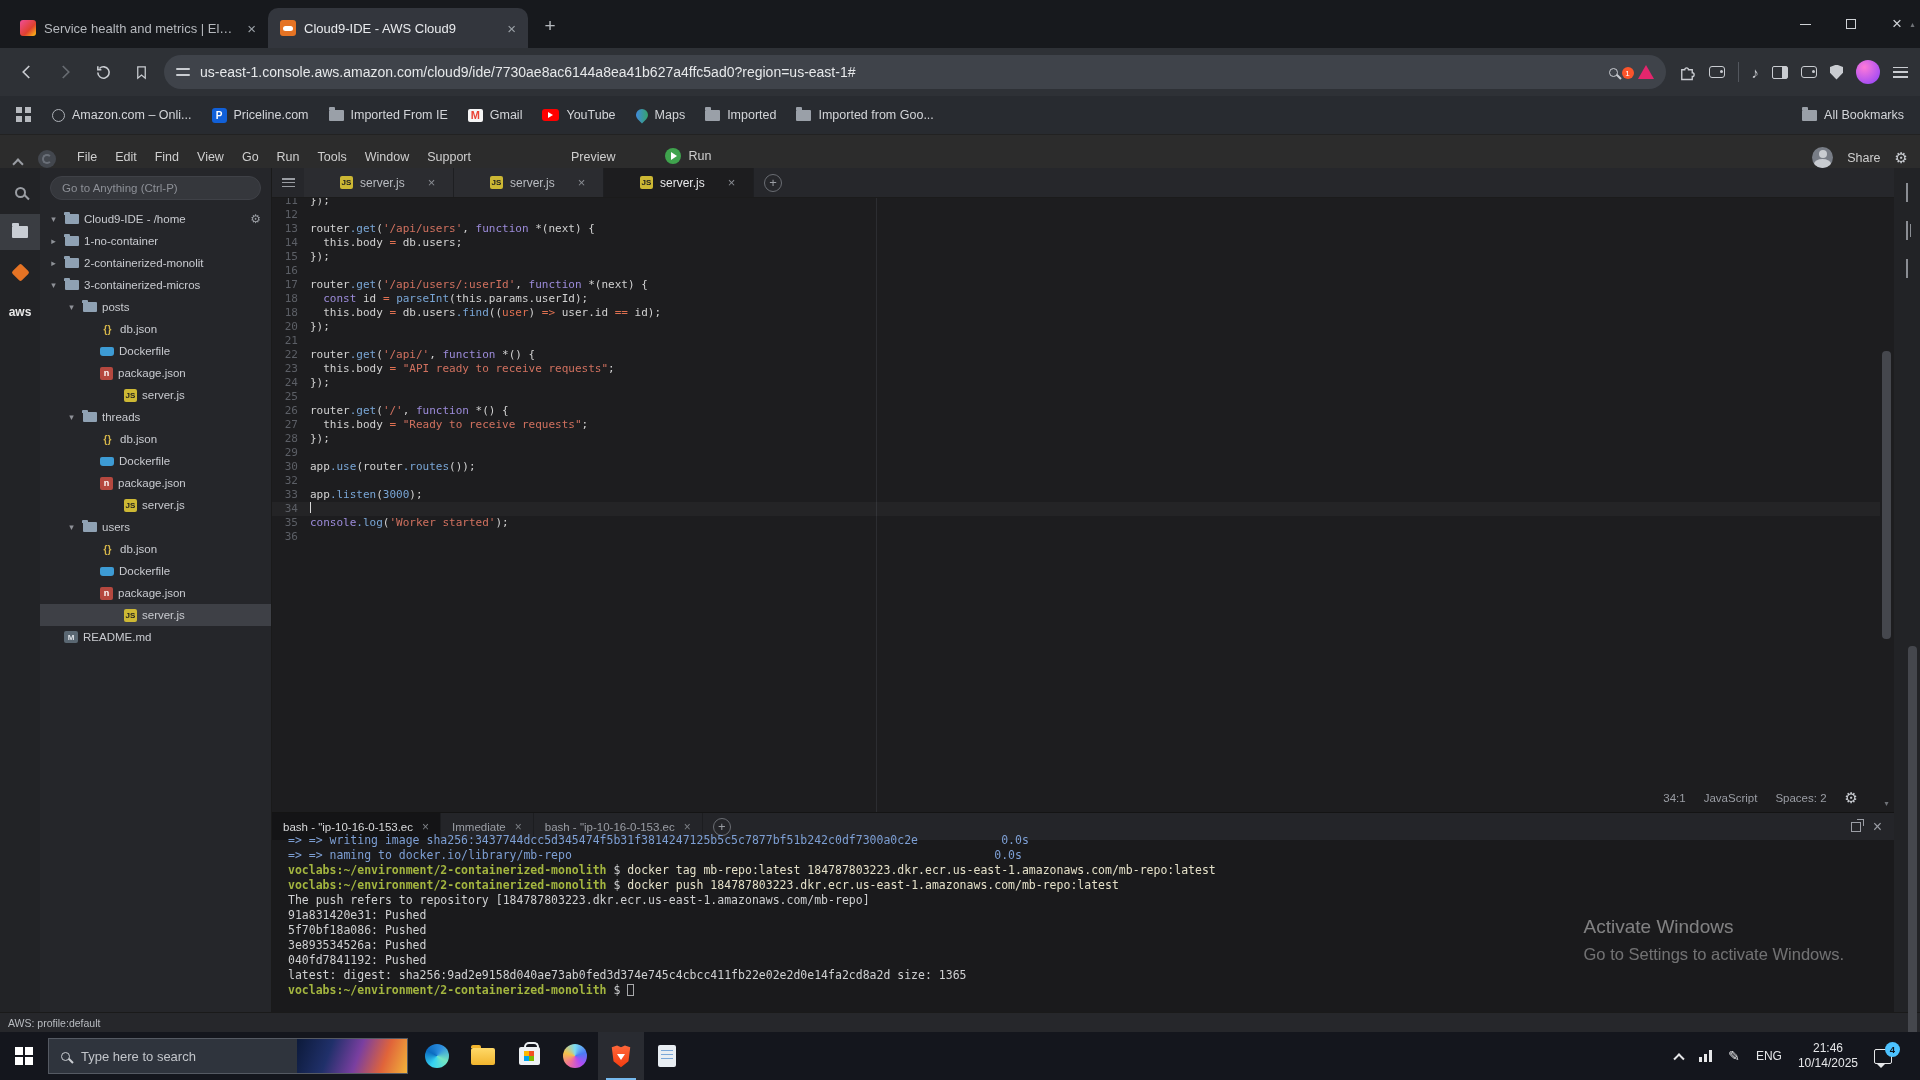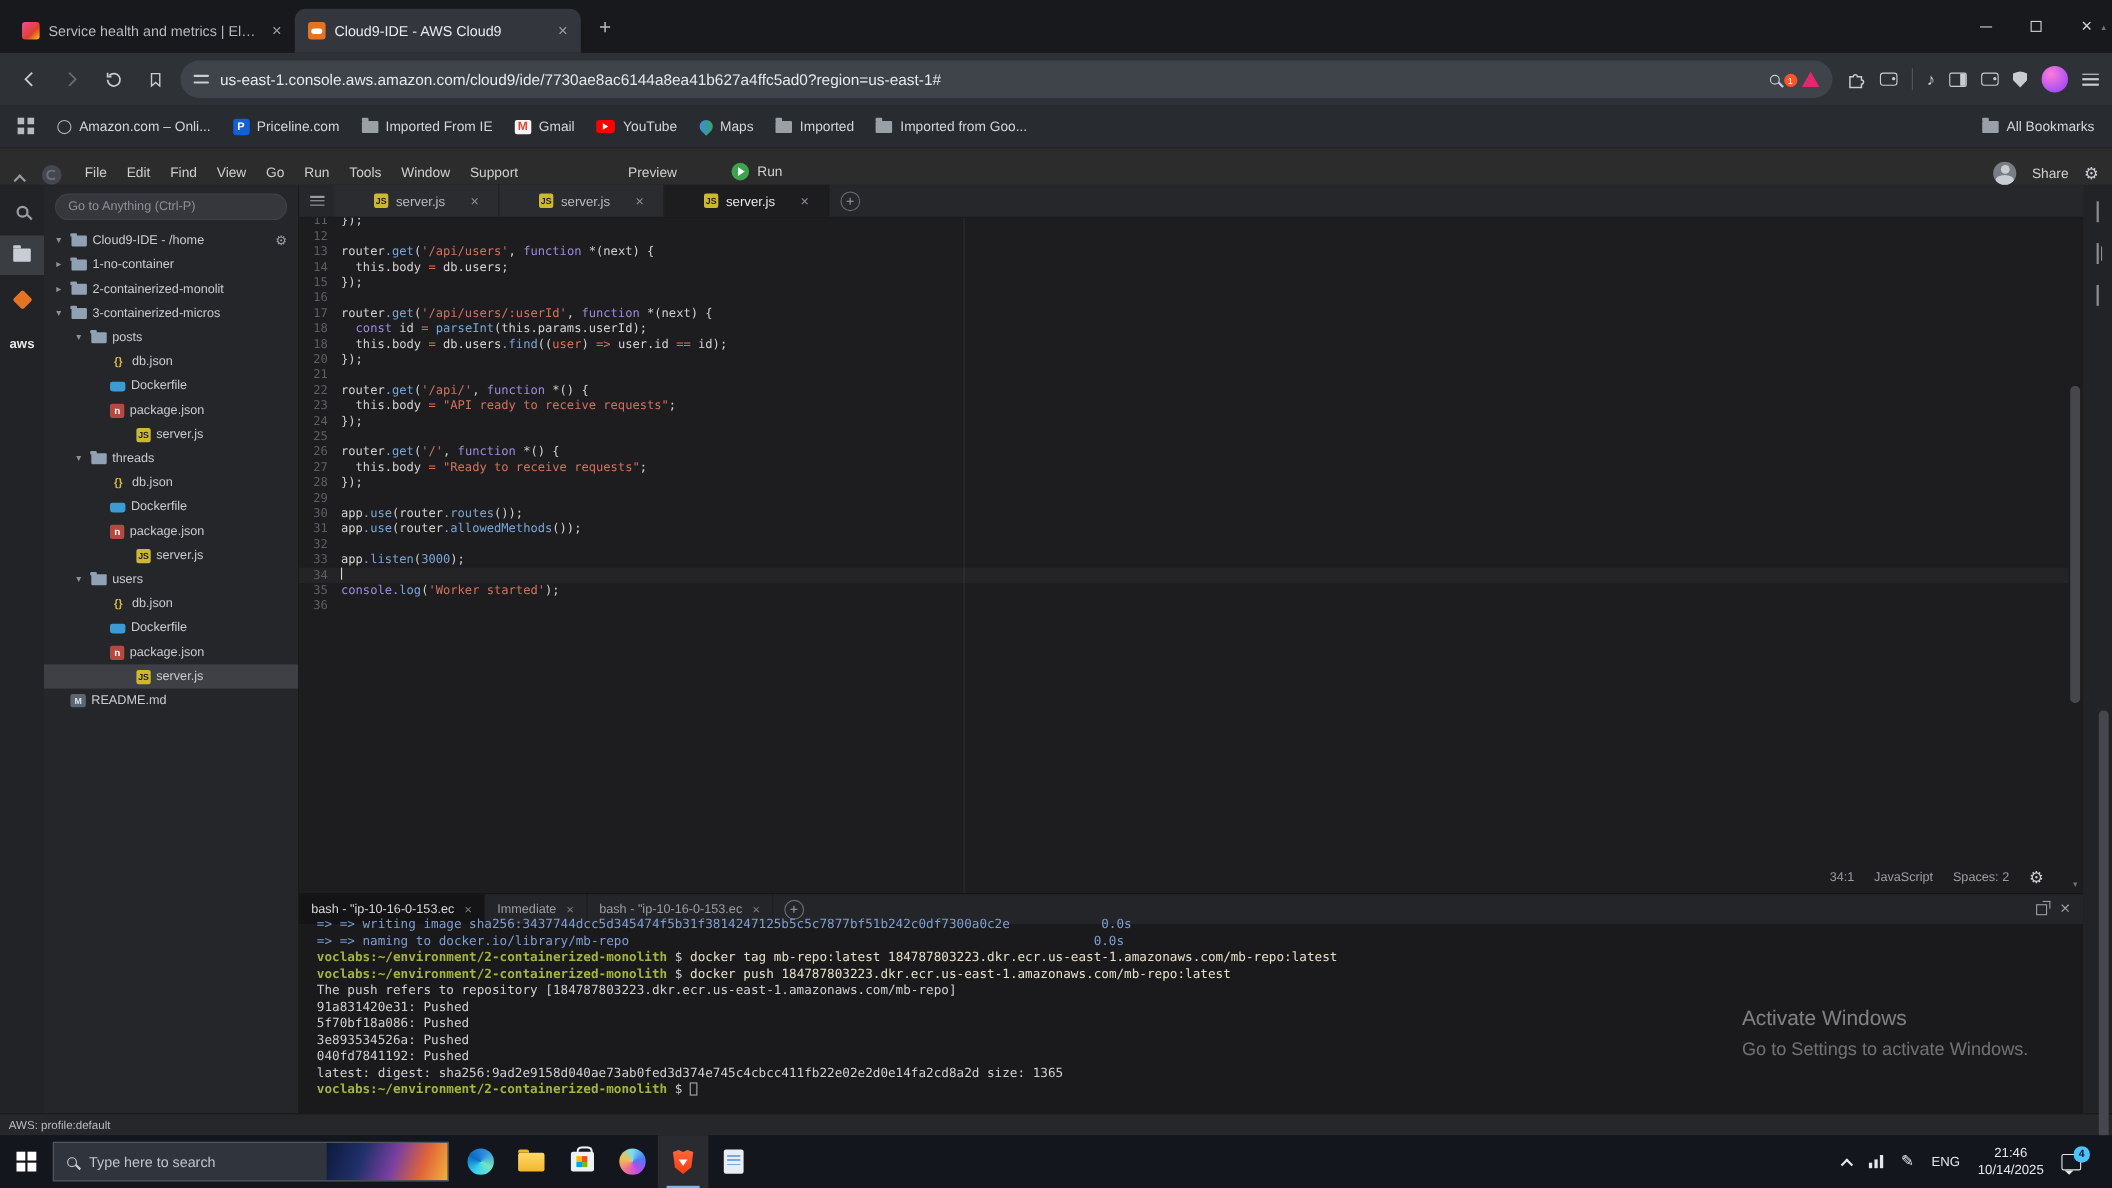--- a/index.html
+++ b/index.html
@@ -612,24 +612,20 @@
               </div>
               <div class="cline">
                 <span class="ln">29</span>
                 <span class="ct"></span>
               </div>
               <div class="cline">
                 <span class="ln">30</span>
                 <span class="ct"><span class="tk-pln">app</span><span class="tk-fn">.use</span><span class="tk-pln">(router</span><span class="tk-fn">.routes</span><span class="tk-pln">());</span></span>
               </div>
               <div class="cline">
-                <span class="ln">31</span>
-                <span class="ct"><span class="tk-pln">app</span><span class="tk-fn">.use</span><span class="tk-pln">(router</span><span class="tk-fn">.allowedMethods</span><span class="tk-pln">());</span></span>
-              </div>
-              <div class="cline">
                 <span class="ln">32</span>
                 <span class="ct"></span>
               </div>
               <div class="cline">
                 <span class="ln">33</span>
                 <span class="ct"><span class="tk-pln">app</span><span class="tk-fn">.listen</span><span class="tk-pln">(</span><span class="tk-num">3000</span><span class="tk-pln">);</span></span>
               </div>
               <div class="cline curline">
                 <span class="ln">34</span>
                 <span class="ct"><span class="caret"></span></span>

